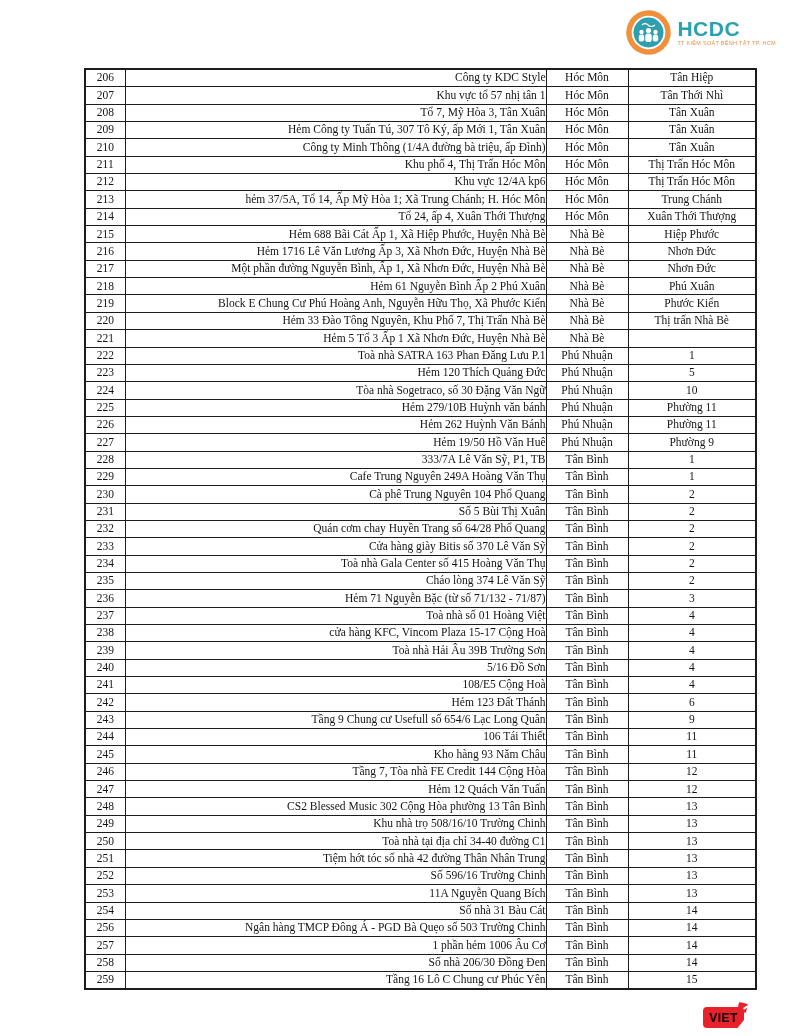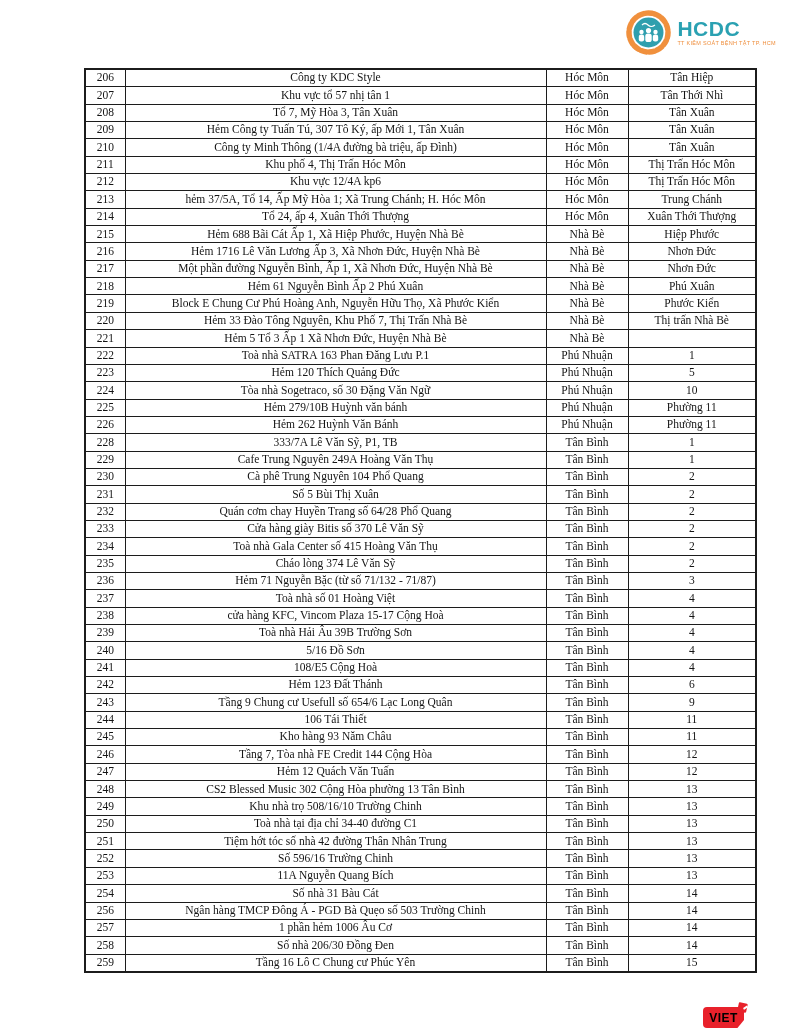--- a/index.html
+++ b/index.html
@@ -28,21 +28,21 @@
     border-collapse:collapse;table-layout:fixed;width:671px;
     border:2px solid #1c1c1c;
   }
   table.grid td{
     border:1px solid #1c1c1c;
     padding:0;height:16.35px;line-height:1;
     font-size:11.5px;color:#141414;
     white-space:nowrap;overflow:hidden;vertical-align:middle;
   }
   td.c-no{text-align:center;}
-  td.c-addr{text-align:center;padding-left:4px;}
+  td.c-addr{text-align:right;padding-left:4px;}
   td.c-dist,td.c-ward{text-align:center;}
   .red{color:#b5281e;}
 
   
   .viet-logo{position:absolute;left:703px;top:1005px;width:46px;height:24px;}
   .viet-box{
     position:absolute;left:0;top:2px;width:41px;height:21px;background:#e8212b;
     border-radius:4px 4px 0 4px;
     display:flex;align-items:center;justify-content:center;
     clip-path:polygon(0 0,100% 0,100% 62%,84% 100%,0 100%);
@@ -230,20 +230,26 @@
     <td class="c-ward red">Phường 11</td>
   </tr>
 
   <tr>
     <td class="c-no">226</td>
     <td class="c-addr red">Hẻm 262 Huỳnh Văn Bánh</td>
     <td class="c-dist red">Phú Nhuận</td>
     <td class="c-ward red">Phường 11</td>
   </tr>
 
+  <tr>
+    <td class="c-no">227</td>
+    <td class="c-addr red">Hẻm 19/50 Hồ Văn Huê</td>
+    <td class="c-dist red">Phú Nhuận</td>
+    <td class="c-ward red">Phường 9</td>
+  </tr>
 
   <tr>
     <td class="c-no">228</td>
     <td class="c-addr">333/7A Lê Văn Sỹ, P1, TB</td>
     <td class="c-dist">Tân Bình</td>
     <td class="c-ward">1</td>
   </tr>
 
   <tr>
     <td class="c-no">229</td>

